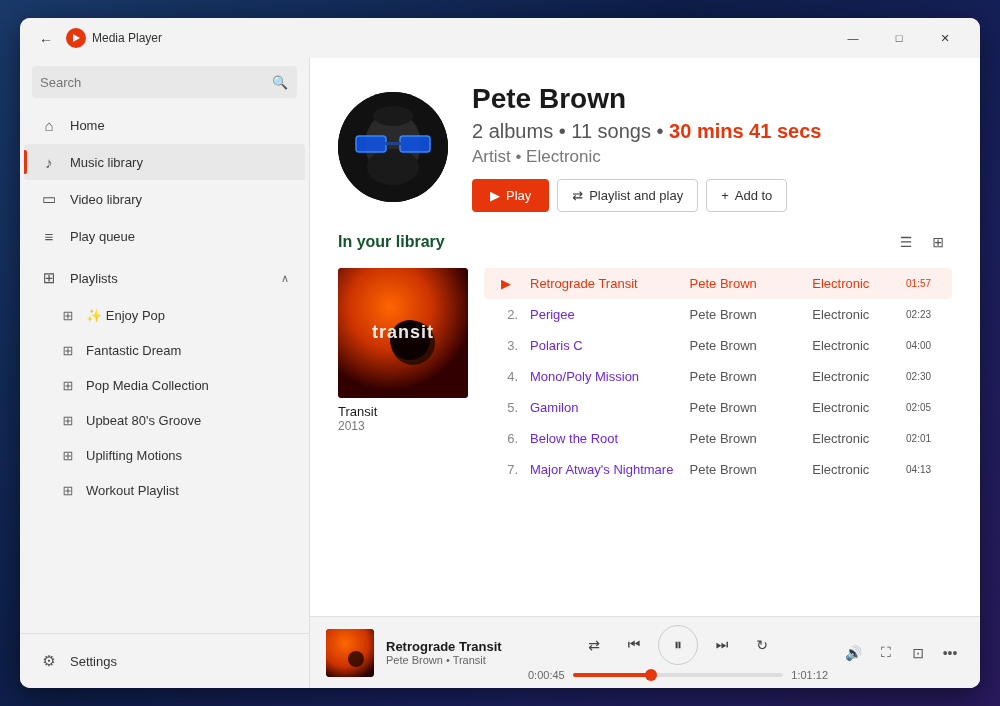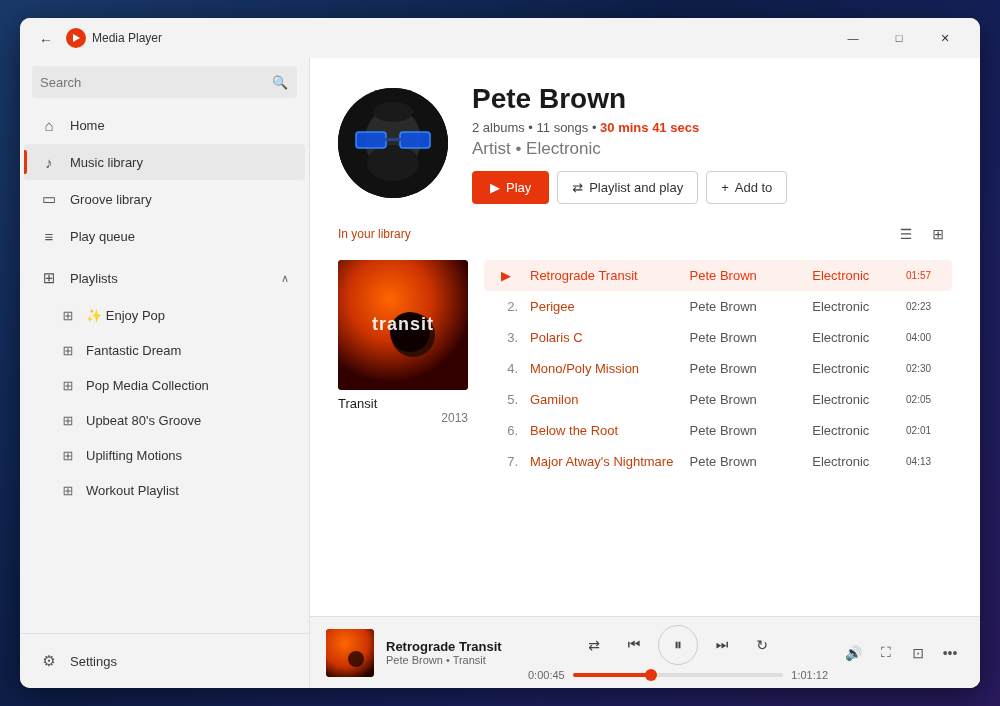--- a/index.html
+++ b/index.html
@@ -211,21 +211,21 @@
       position: relative;
     }
     .artist-info {}
     .artist-name {
       font-size: 28px;
       font-weight: 700;
       color: #1a1a1a;
       line-height: 1.2;
     }
     .artist-stats {
-      font-size: 13px;
+      font-size: 20px;
       color: #555;
       margin-top: 4px;
     }
     .artist-stats .highlight {
       color: #e8360c;
       font-weight: 600;
     }
     .artist-genre {
       font-size: 17px;
       color: #777;
@@ -270,23 +270,23 @@
       display: flex;
       flex-direction: column;
     }
     .library-header {
       display: flex;
       align-items: center;
       justify-content: space-between;
       margin-bottom: 12px;
     }
     .library-title {
-      font-size: 12px;
-      font-weight: 400;
-      color: #c2410c;
+      font-size: 16px;
+      font-weight: 700;
+      color: #14532d;
     }
     .view-controls {
       display: flex;
       gap: 4px;
     }
     .view-btn {
       width: 28px; height: 28px;
       border: none;
       background: none;
       cursor: pointer;
@@ -322,21 +322,21 @@
     }
     .transit-label {
       position: relative;
       font-size: 18px;
       font-weight: 700;
       color: rgba(255,255,255,0.9);
       letter-spacing: 1px;
       z-index: 1;
     }
     .album-name { font-size: 13px; font-weight: 500; color: #1a1a1a; margin-top: 6px; }
-    .album-year { font-size: 12px; color: #777; text-align: right; }
+    .album-year { font-size: 12px; color: #777; }
 
     
     .song-list {
       flex: 1;
       overflow-y: auto;
     }
     .song-list::-webkit-scrollbar { width: 4px; }
     .song-list::-webkit-scrollbar-track { background: transparent; }
     .song-list::-webkit-scrollbar-thumb { background: #ccc; border-radius: 2px; }
 
@@ -359,21 +359,21 @@
     .playing-icon {
       width: 24px;
       text-align: center;
       flex-shrink: 0;
       color: #e8360c;
       font-size: 13px;
     }
     .song-title {
       flex: 2;
       font-size: 13px;
-      color: #c2410c;
+      color: #6d28d9;
       white-space: nowrap;
       overflow: hidden;
       text-overflow: ellipsis;
     }
     .song-row.active .song-title { color: #e8360c; }
     .song-artist {
       flex: 1.5;
       font-size: 13px;
       color: #555;
       white-space: nowrap;
@@ -540,21 +540,21 @@
         <div class="nav-item">
           <span class="nav-icon">⌂</span>
           <span>Home</span>
         </div>
         <div class="nav-item active">
           <span class="nav-icon">♪</span>
           <span>Music library</span>
         </div>
         <div class="nav-item">
           <span class="nav-icon">▭</span>
-          <span>Groove library</span>
+          <span>Video library</span>
         </div>
         <div class="nav-item">
           <span class="nav-icon">≡</span>
           <span>Play queue</span>
         </div>
       </div>
 
       <div class="section-header">
         <span class="nav-icon">⊞</span>
         <span>Playlists</span>

